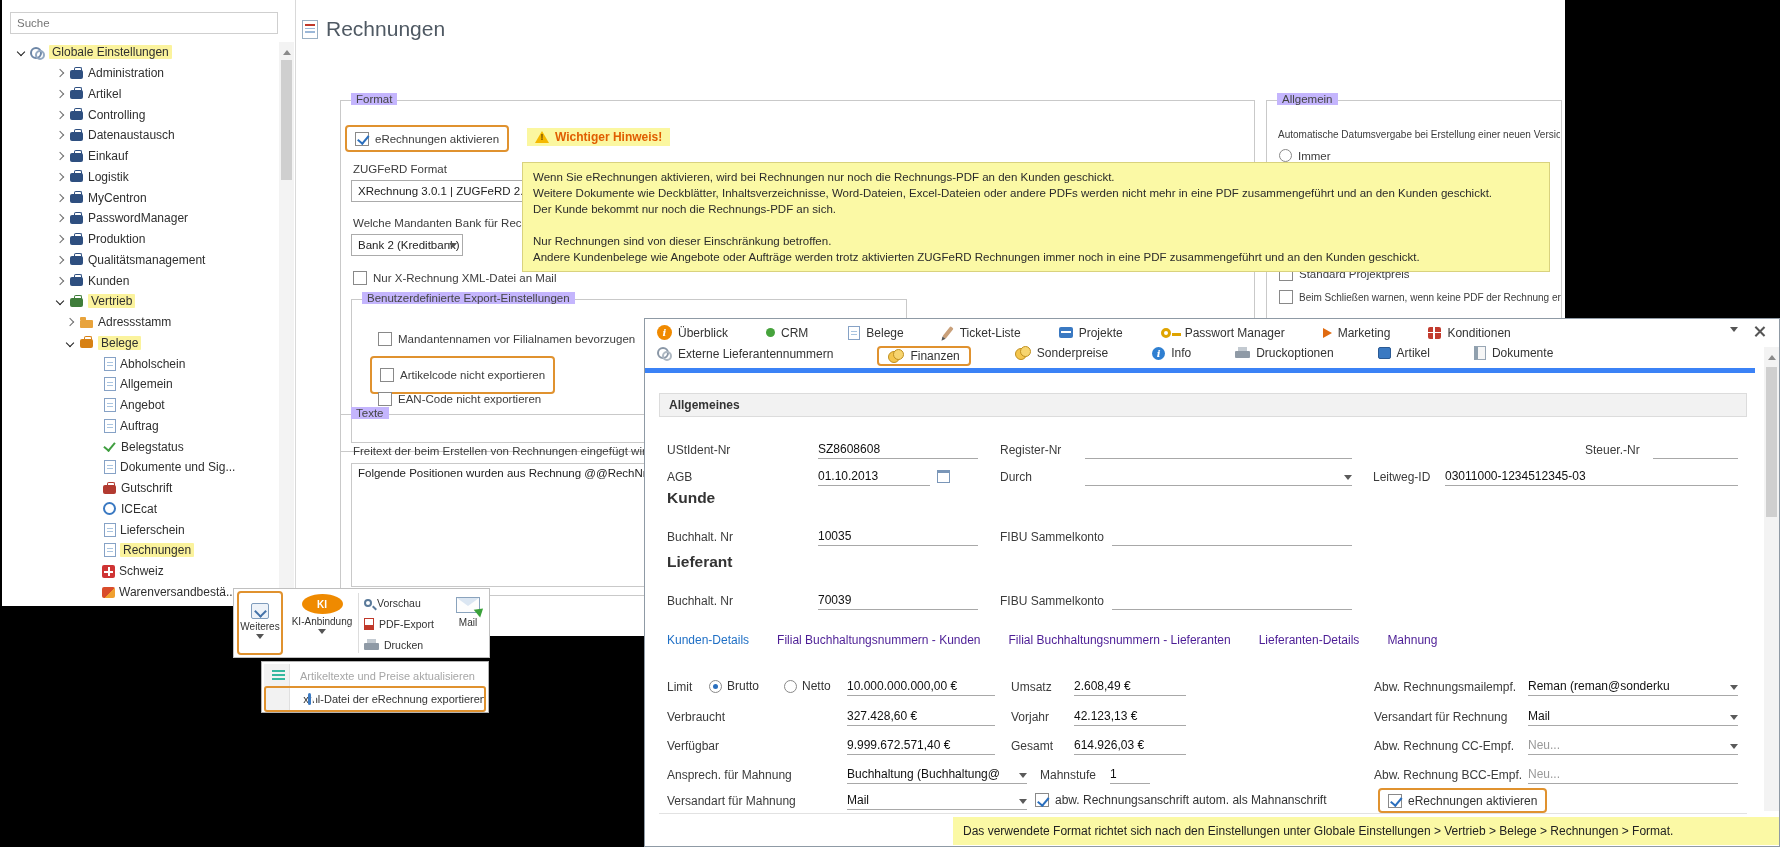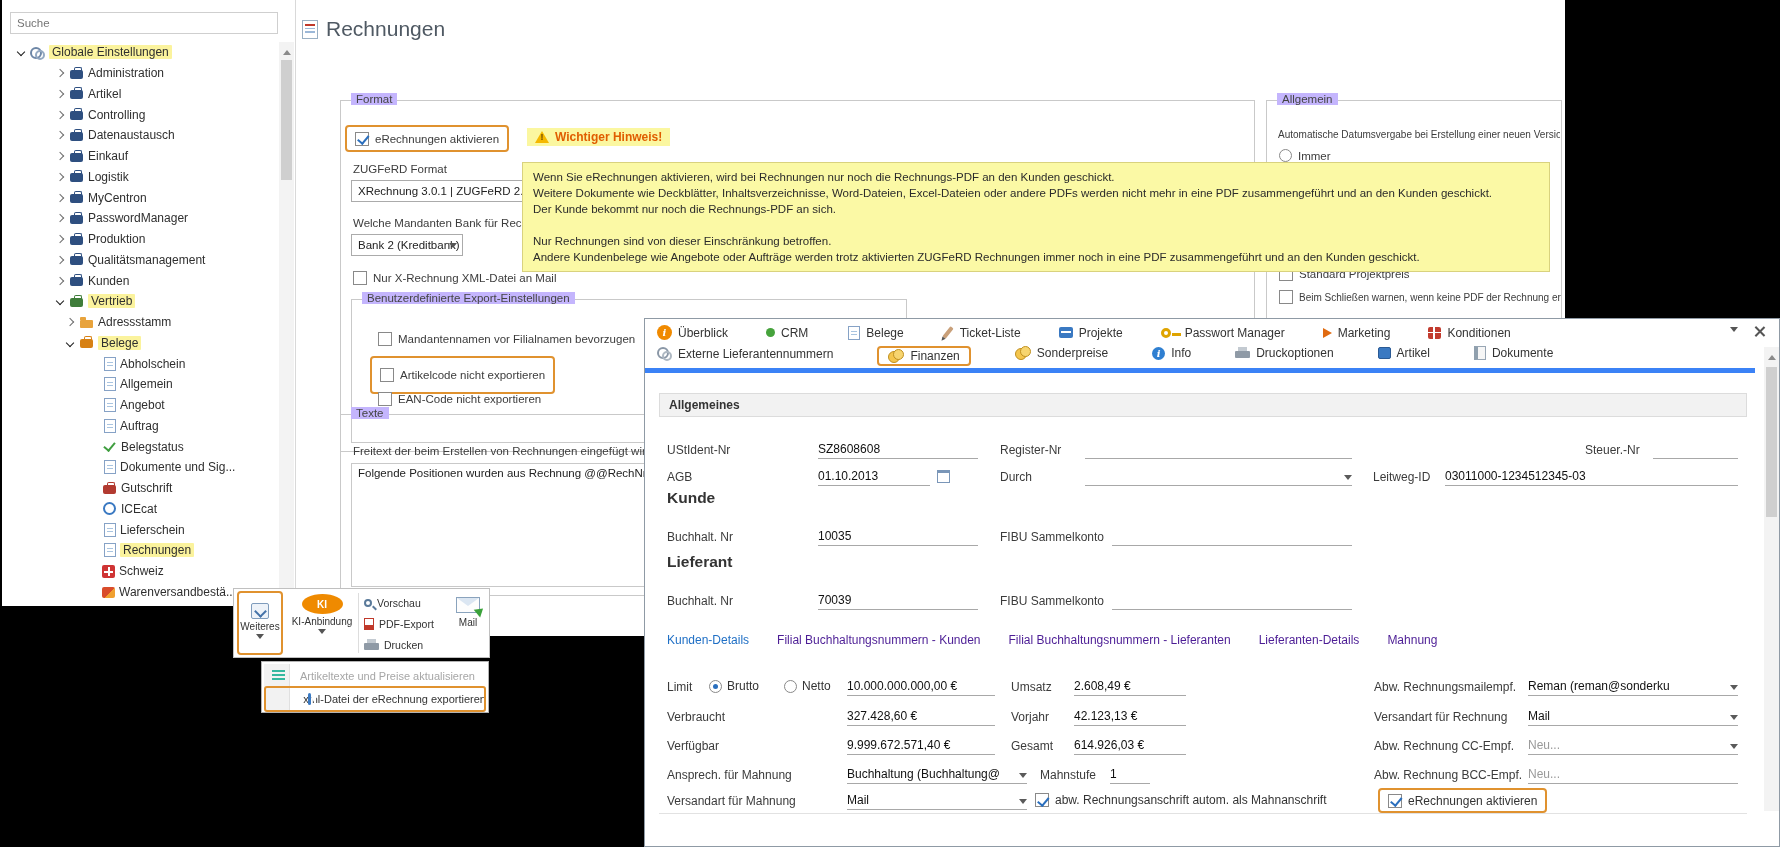--- a/index.html
+++ b/index.html
@@ -582,17 +582,18 @@
         <span class="cb on"></span>
         <span>abw. Rechnungsanschrift autom. als Mahnanschrift</span>
       </span>
     <span class="foxb">
         <span class="cb on"></span>
         <span>eRechnungen aktivieren</span>
       </span>
   </div>
 
   <div class="sepl"></div>
+  <div class="noteb">Das verwendete Format richtet sich nach den Einstellungen unter Globale Einstellungen &gt; Vertrieb &gt; Belege &gt; Rechnungen &gt; Format.</div>
   <div class="fsb">
       <div class="tu" style="margin:4px auto 0"></div>
       <div class="thumb" style="top:20px;height:150px"></div>
     </div>
 </div>
 
 </body></html>

